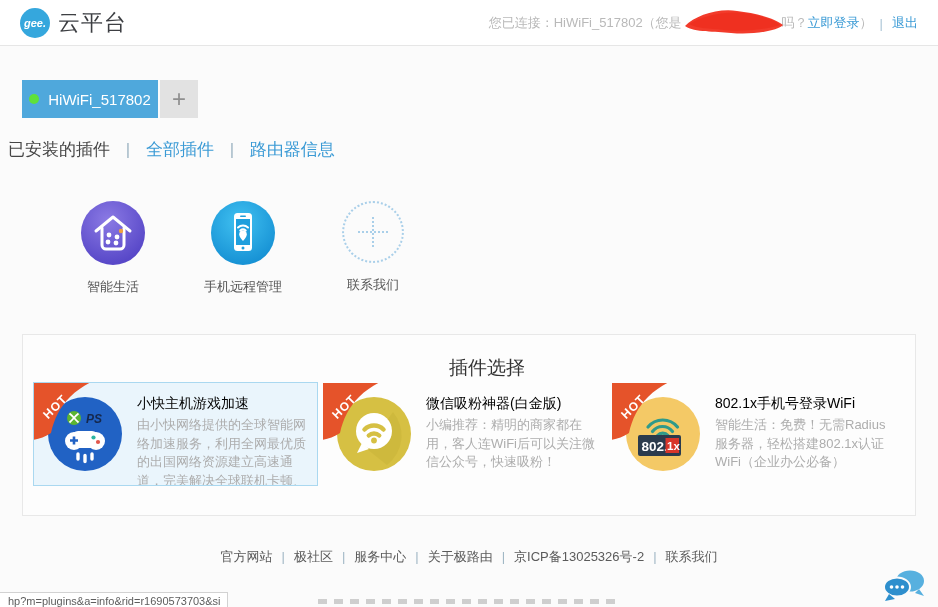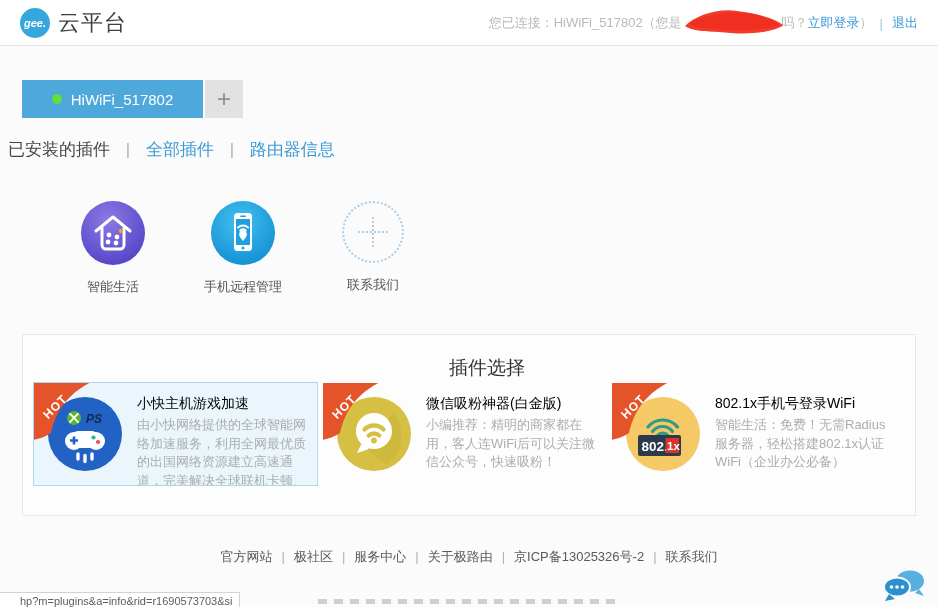--- a/index.html
+++ b/index.html
@@ -25,21 +25,21 @@
     display:flex; align-items:center; font-size:13px; color:#b9b9b9; white-space:nowrap;
   }
   .header-right a { color:#3a9ad5; text-decoration:none; cursor:pointer; }
   .scribble-wrap { display:inline-block; width:98px; height:26px; position:relative; margin:0 1px; }
   .scribble-wrap svg { position:absolute; left:-4px; top:-6px; overflow:visible; }
   .pipe { color:#a9c4d6; margin:0 9px 0 7px; }
   
   .content { padding:0 22px; }
   .tab-row { margin-top:34px; display:flex; }
   .router-tab {
-    width:181px; height:38px; background:#4fa8dc; color:#fff; font-size:15px;
+    width:136px; height:38px; background:#4fa8dc; color:#fff; font-size:15px;
     display:flex; align-items:center; justify-content:center; gap:9px; cursor:pointer;
   }
   .online-dot { width:10px; height:10px; border-radius:50%; background:#5fe03a; }
   .add-tab {
     width:38px; height:38px; margin-left:2px; background:#e2e2e2; border:none;
     color:#8f8f8f; font-size:24px; line-height:36px; cursor:pointer;
   }
   .plugin-nav { margin:20px 0 0 -14px; font-size:17px; }
   .plugin-nav a { text-decoration:none; cursor:pointer; }
   .plugin-nav a.active { color:#454545; }
@@ -77,21 +77,21 @@
   .footer { position:absolute; top:548px; width:100%; text-align:center; font-size:13px; color:#5a5a5a; }
   .footer a { color:#5a5a5a; text-decoration:none; cursor:pointer; }
   .fsep { color:#9fb6c4; margin:0 9px; }
   .footer-dashes {
     position:absolute; top:599px; left:318px; width:300px; height:5px; opacity:.55;
     background:repeating-linear-gradient(90deg,#aaa 0 9px,transparent 9px 16px);
   }
   .status-bar {
     position:absolute; left:0; bottom:0; height:15px; background:#fff;
     border:1px solid #d2d2d2; border-left:none; border-bottom:none;
-    font-size:11px; color:#5d5d5d; padding:2px 6px 0 20px; white-space:nowrap; overflow:hidden;
+    font-size:11px; color:#5d5d5d; padding:2px 6px 0 8px; white-space:nowrap; overflow:hidden;
   }
   .chat-btn { position:absolute; right:12px; top:568px; width:44px; height:36px; cursor:pointer; }
 </style>
 </head>
 <body>
 
 <div class="header">
   <div class="logo-wrap">
     <span class="logo-circle">
       <span>gee.</span>

